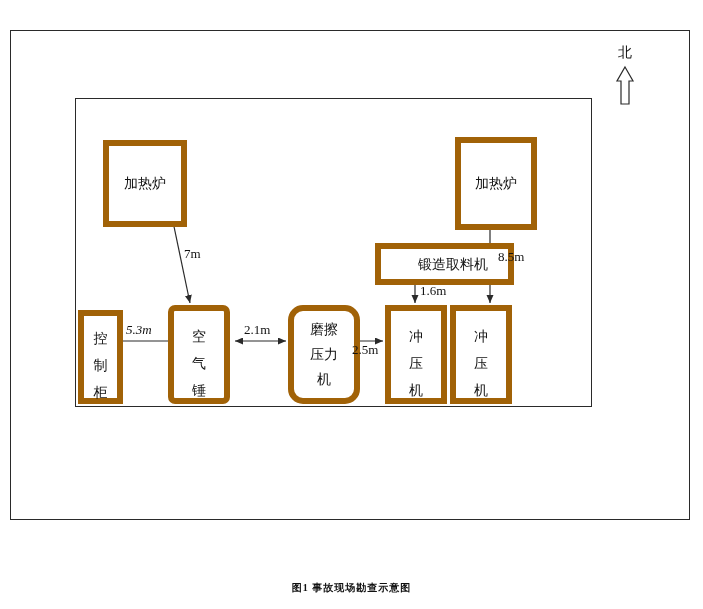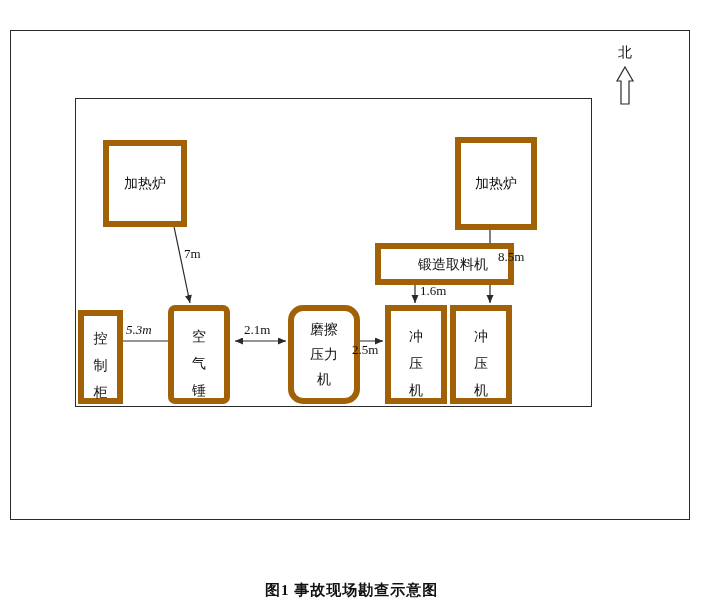--- a/index.html
+++ b/index.html
@@ -44,21 +44,21 @@
   .dist--53 { left: 126px; top: 322px; font-style: italic; }
   .dist--35 { left: 244px; top: 322px; }
   .dist--25 { left: 352px; top: 322px; margin-top: 20px; }
   .dist--16 { left: 420px; top: 283px; }
   .dist--85 { left: 498px; top: 249px; }
 
   .north-label { position: absolute; left: 618px; top: 44px; font-size: 14px; }
 
   .caption {
     position: absolute; left: 0; top: 581px; width: 703px;
-    text-align: center; font-size: 15px; font-weight: bold; letter-spacing: 1px;
+    text-align: center; font-size: 10px; font-weight: bold; letter-spacing: 1px;
   }
 </style>
 </head>
 <body>
 
 <div class="border-outer"></div>
 <div class="room"></div>
 
 <svg class="overlay" width="703" height="609" viewBox="0 0 703 609">
   <defs>

